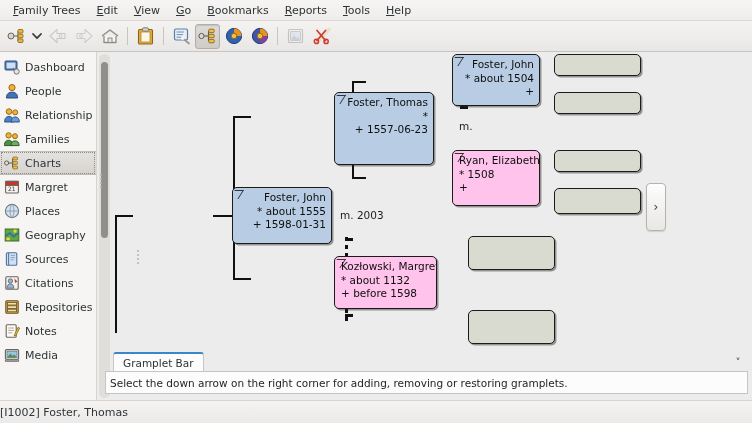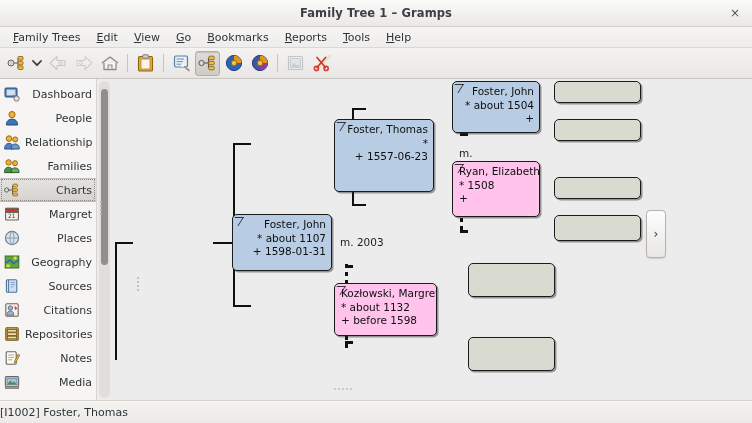--- a/index.html
+++ b/index.html
@@ -58,21 +58,21 @@
 
   
   .sidebar {
     width:97px; flex:0 0 97px; background:#f6f5f4;
     border-right:1px solid #d7d3cf;
     padding-top:3px; overflow:hidden; position:relative;
   }
   .navitem {
     display:flex; align-items:center; gap:5px;
     height:24px; padding:0 4px; cursor:default;
-    font-size:11px; color:#2e3436; white-space:nowrap;justify-content:space-between;
+    font-size:11px; color:#2e3436; white-space:nowrap;
   }
   .navitem.selected {
     background: linear-gradient(to bottom,#e4e2df,#d6d3cf);
     border-top:1px solid #c3bfba; border-bottom:1px solid #bdb8b3;
     outline:1px dotted #8f8a85; outline-offset:-2px;
   }
   .navicon { width:16px; height:16px; flex:0 0 16px; position:relative; }
   .navlabel { overflow:hidden; }
 
   
@@ -158,24 +158,20 @@
     font-size:11px; color:#2e3436;
     background: linear-gradient(to bottom,#f4f3f2,#eceae8);
     border-top:1px solid #d7d3cf;
   }
 </style>
 </head>
 <body>
 
 <div id="app">
 
-  <div class="titlebar">
-    <span class="title">Family Tree 1 – Gramps</span>
-    <span class="close">×</span>
-  </div>
 
   <div class="menubar">
     <div class="mi"><u>F</u>amily Trees</div>
     <div class="mi"><u>E</u>dit</div>
     <div class="mi"><u>V</u>iew</div>
     <div class="mi"><u>G</u>o</div>
     <div class="mi"><u>B</u>ookmarks</div>
     <div class="mi"><u>R</u>eports</div>
     <div class="mi"><u>T</u>ools</div>
     <div class="mi"><u>H</u>elp</div>
@@ -492,21 +488,21 @@
       <div class="dashstub" style="left:363px; top:151px;"></div>
 
       <div class="dashstub" style="left:240px; top:212px;"></div>
       <div class="dashv" style="left:248px; top:185px; height:84px;"></div>
       <div class="dashstub" style="left:248px; top:186px;"></div>
       <div class="dashstub" style="left:248px; top:262px;"></div>
 
       <div class="pbox male" style="left:135px; top:135px; width:100px; height:57px;">
         <span class="fold"></span>
         <div class="nm">Foster, John</div>
-        <div class="dt">* about 1107</div>
+        <div class="dt">* about 1555</div>
         <div class="dt">+ 1598-01-31</div>
       </div>
 
       <div class="pbox male" style="left:237px; top:40px; width:100px; height:73px;">
         <span class="fold"></span>
         <div class="nm">Foster, Thomas</div>
         <div class="dt">*</div>
         <div class="dt">+ 1557-06-23</div>
       </div>
 
@@ -521,21 +517,21 @@
 
       <div class="pbox male" style="left:355px; top:2px; width:88px; height:52px;">
         <span class="fold"></span>
         <div class="nm">Foster, John</div>
         <div class="dt">* about 1504</div>
         <div class="dt">+</div>
       </div>
 
       <div class="mlabel" style="left:362px; top:68px;">m.</div>
 
-      <div class="pbox female" style="left:355px; top:82px; width:88px; height:56px;">
+      <div class="pbox female" style="left:355px; top:98px; width:88px; height:56px;">
         <span class="fold"></span>
         <div class="nm">Ryan, Elizabeth</div>
         <div class="dt">* 1508</div>
         <div class="dt">+</div>
       </div>
 
       <div class="pbox empty" style="left:371px; top:184px; width:87px; height:34px;"></div>
       <div class="pbox empty" style="left:371px; top:258px; width:87px; height:34px;"></div>
 
       <div class="pbox empty" style="left:457px; top:2px; width:87px; height:22px;"></div>
@@ -548,20 +544,29 @@
       <div class="hdots" style="left:237px; bottom:10px;">
           <i></i>
           <i></i>
           <i></i>
           <i></i>
           <i></i>
         </div>
 
     </div>
 
+    <div class="gramplet">
+      <div class="gtabrow">
+        <div class="gtab">Gramplet Bar</div>
+        <div class="gcaret">˅</div>
+      </div>
+      <div class="gbody">
+        <span>Select the down arrow on the right corner for adding, removing or restoring gramplets.</span>
+      </div>
+    </div>
 
   </div>
 
   <div class="statusbar">
     <span>[I1002] Foster, Thomas</span>
   </div>
 
 </div>
 
 </body></html>

